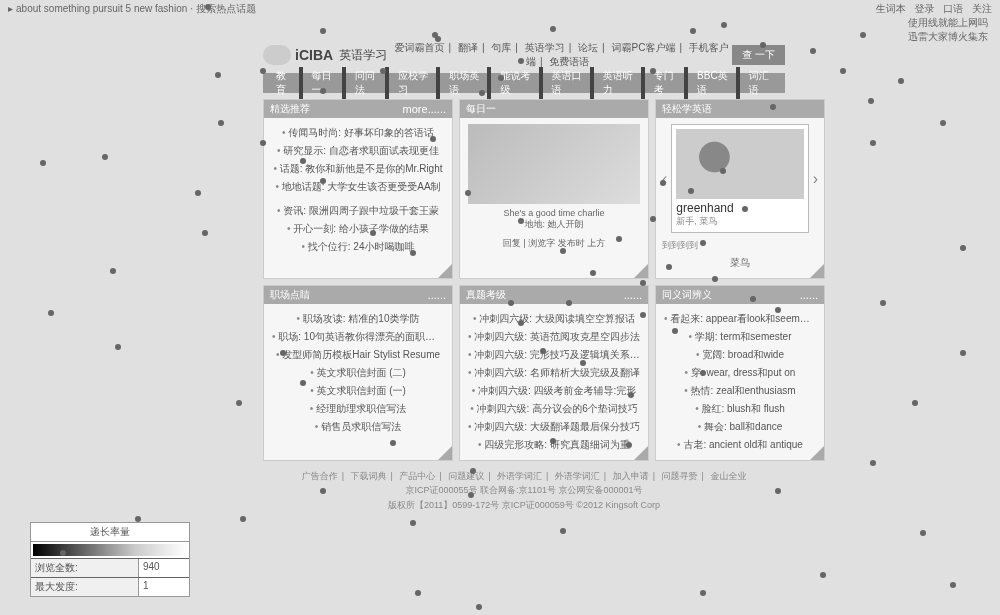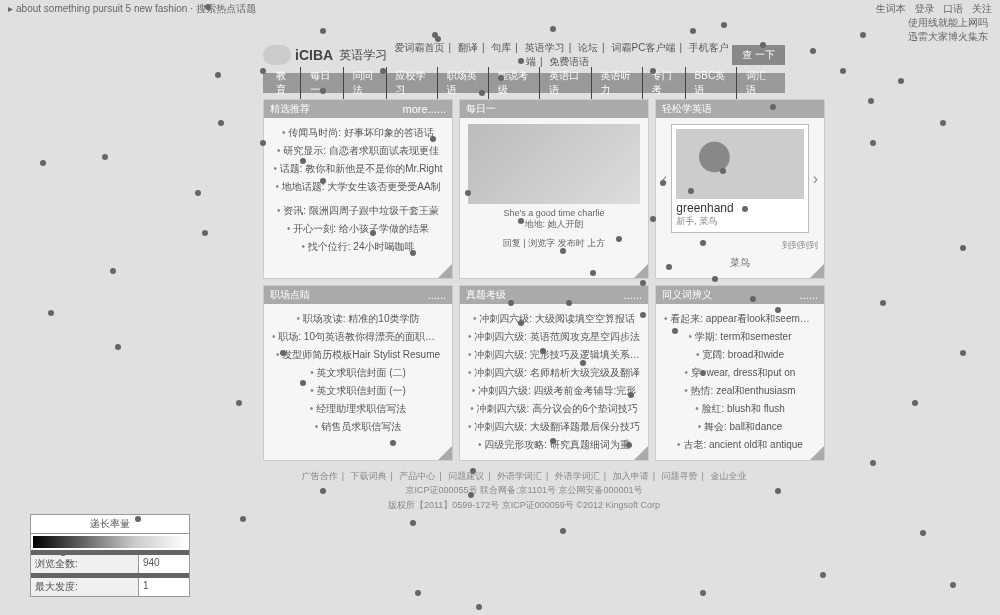--- a/index.html
+++ b/index.html
@@ -21,48 +21,48 @@
 .header { display: flex; align-items: center; padding: 6px 0 4px; }
 .logo { display: flex; align-items: center; gap: 4px; }
 .logo-icon { width: 28px; height: 20px; background: #ccc; border-radius: 12px; position: relative; }
 .logo-text { font-size: 14px; font-weight: bold; color: #444; }
 .logo-sub { font-size: 12px; color: #444; margin-left: 2px; }
 .header-nav { flex: 1; text-align: center; font-size: 10px; }
 .header-nav span { margin: 0 4px; color: #555; }
 .search { display: flex; align-items: center; }
 .search-btn { height: 20px; padding: 0 10px; background: #888; color: #fff; border: none; font-size: 10px; cursor: pointer; }
 .subnav { background: #999; height: 20px; display: flex; align-items: center; padding: 0 6px; gap: 2px; }
-.subnav span { color: #fff; font-size: 10px; padding: 2px 7px; border-right: 1px solid #14532d; cursor: pointer; }
+.subnav span { color: #fff; font-size: 10px; padding: 2px 7px; border-right: 4px solid #14532d; cursor: pointer; }
 .subnav span:last-child { border-right: none; }
 .grid { display: grid; grid-template-columns: 190px 190px 170px; gap: 6px; margin-top: 6px; }
 .card { background: #fef9c3; border: 1px solid #ccc; position: relative; }
 .card-head { background: #aaa; height: 18px; display: flex; align-items: center; padding: 0 6px; color: #fff; font-size: 10px; }
 .card-head .more { margin-left: auto; font-size: 11px; }
 .card-body { padding: 6px 8px; font-size: 10px; color: #555; text-align: center; }
 .card-body ul { list-style: none; }
 .card-body li { padding: 2px 0; white-space: nowrap; overflow: hidden; text-overflow: ellipsis; }
 .card-body li::before { content: "• "; color: #888; }
 .card-corner { position: absolute; bottom: 0; right: 0; width: 0; height: 0; border: 7px solid transparent; border-bottom-color: #aaa; border-right-color: #aaa; }
 .img-ph { width: 100%; height: 80px; background: linear-gradient(135deg,#bbb,#ddd); margin-bottom: 4px; }
 .img-caption { font-size: 9px; color: #666; }
 .carousel { display: flex; align-items: center; gap: 4px; padding: 6px; }
 .carousel .arrow { font-size: 16px; color: #888; cursor: pointer; user-select: none; }
 .carousel-card { flex: 1; border: 1px solid #bbb; padding: 4px; background: #fff; }
 .carousel-img { width: 100%; height: 70px; background: #ccc radial-gradient(circle at 30% 40%, #888 15%, #ccc 16%); }
 .carousel-word { font-size: 12px; color: #333; margin-top: 2px; }
 .carousel-sub { font-size: 9px; color: #888; }
-.carousel-foot { text-align: right; font-size: 9px; color: #888; padding: 0 6px 4px; }
+.carousel-foot { font-size: 9px; color: #888; padding: 0 6px 4px; }
 .row1 .card { min-height: 180px; }
 .row2 .card { min-height: 170px; }
 .footer { text-align: center; font-size: 9px; color: #888; margin-top: 8px; line-height: 1.6; }
 .footer .links span { margin: 0 4px; }
 .legend { position: absolute; bottom: 18px; left: 30px; width: 160px; background: #fff; border: 1px solid #999; font-size: 10px; }
 .legend-title { text-align: center; padding: 2px; border-bottom: 1px solid #999; }
 .legend-grad { height: 12px; background: linear-gradient(90deg,#000,#666,#ccc,#fff); margin: 2px; }
-.legend-row { display: flex; border-top: 5px solid #15803d; }
+.legend-row { display: flex; border-top: 1px solid #15803d; }
 .legend-row div { padding: 2px 4px; }
 .legend-row div:first-child { flex: 1; border-right: 1px solid #999; background: #f0f0f0; }
 .legend-row div:last-child { width: 50px; }
 .dot { position: absolute; width: 6px; height: 6px; background: #666; border-radius: 50%; pointer-events: none; }
 .tag { display: inline-block; background: #888; color: #fff; font-size: 8px; padding: 0 4px; border-radius: 6px; margin-left: 3px; }
 </style>
 </head>
 <body>
 
 <div class="top-bar">

